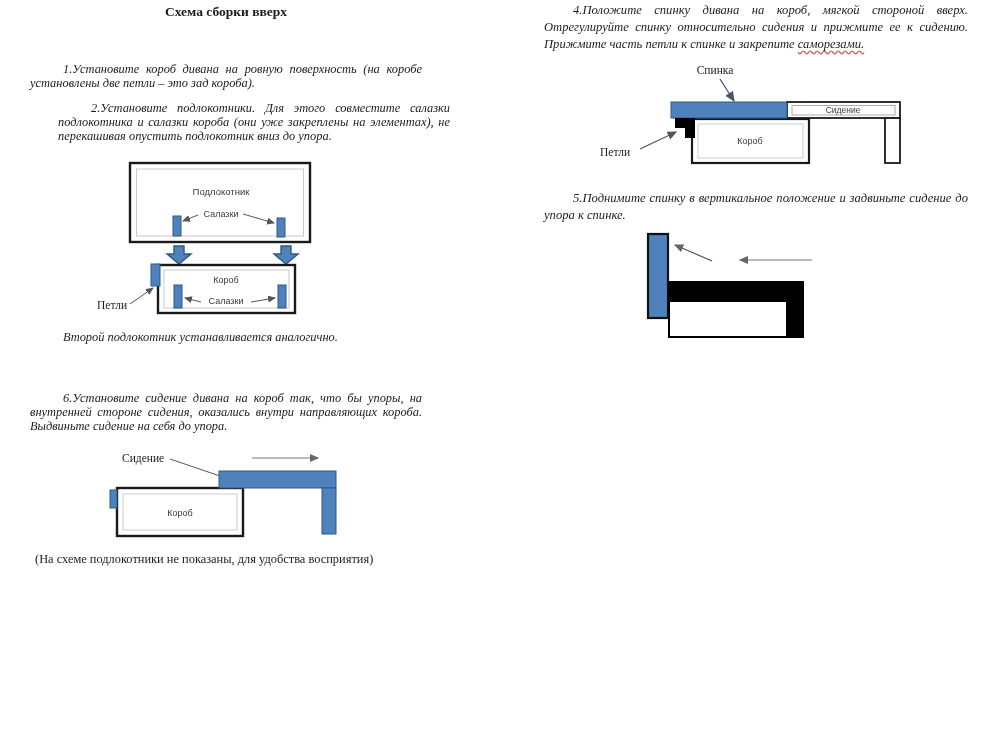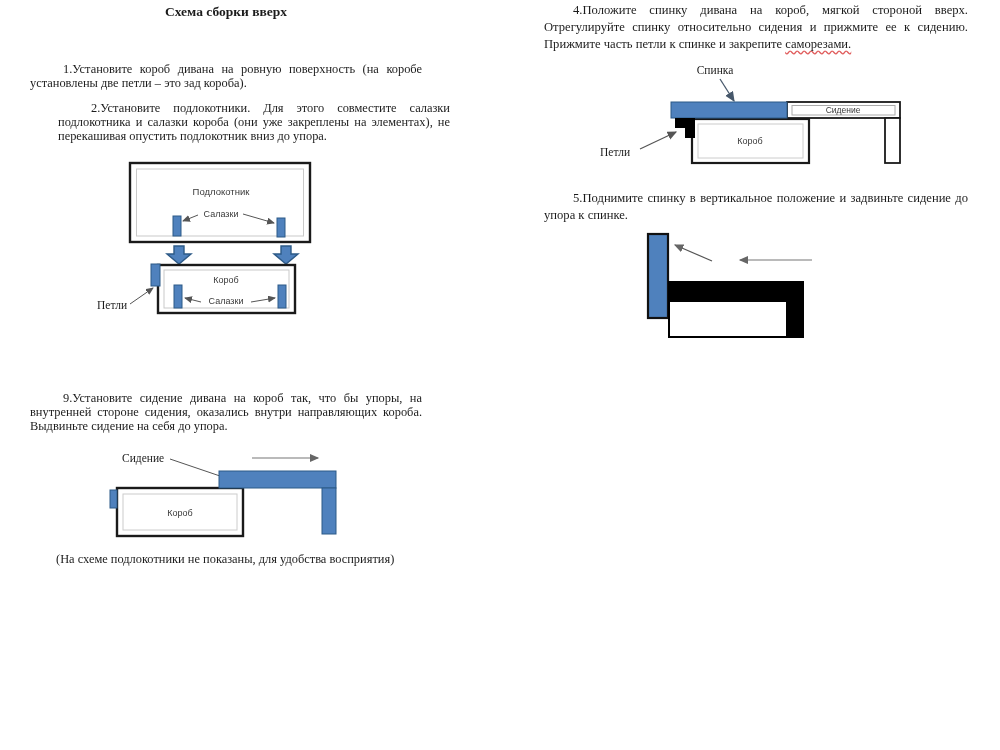--- a/index.html
+++ b/index.html
@@ -9,26 +9,27 @@
     position:relative;
   }
   .page{position:absolute;inset:0;background:#fff;}
   .doc-title{
     position:absolute;left:30px;top:4px;width:392px;text-align:center;
     font-weight:bold;font-size:13.5px;
   }
   .para{
     position:absolute;font-size:12.4px;line-height:14px;text-align:justify;
     white-space:normal;
+    font-style:italic;
   }
   .para.left-col{left:30px;width:392px;text-indent:33px;}
   .para.right-col{left:544px;width:424px;text-indent:29px;font-size:12.6px;line-height:17px;}
   .para.single{text-align:left;}
   .caption{
-    position:absolute;left:35px;top:552px;font-size:12.4px;text-align:left;margin-left:21px;
+    position:absolute;left:35px;top:552px;font-size:12.4px;text-align:left;
   }
   .misspell{
     text-decoration:underline wavy #e05c5c;
     text-decoration-skip-ink:none;
     text-underline-offset:2px;
   }
   .diagram{position:absolute;}
   svg text{font-family:"Liberation Sans","DejaVu Sans",sans-serif;fill:#3a3a3a;}
   svg text.serif{font-family:"Liberation Serif","DejaVu Serif",serif;fill:#1c1c1c;}
 </style>
@@ -72,22 +73,23 @@
       <line x1="121" y1="144" x2="105" y2="140" stroke="#555" stroke-width="1" marker-end="url(#ah1)"></line>
       <line x1="171" y1="144" x2="195" y2="140" stroke="#555" stroke-width="1" marker-end="url(#ah1)"></line>
       <rect x="94" y="127" width="8" height="23" fill="#4f81bd" stroke="#2d5a87" stroke-width="1"></rect>
       <rect x="198" y="127" width="8" height="23" fill="#4f81bd" stroke="#2d5a87" stroke-width="1"></rect>
 
       <text x="17" y="151" class="serif" font-size="11.5">Петли</text>
       <line x1="50" y1="146" x2="73" y2="130" stroke="#555" stroke-width="1" marker-end="url(#ah1)"></line>
     </svg>
   </div>
 
+  <div class="para left-col single" style="top:330px;">Второй подлокотник устанавливается аналогично.</div>
 
-  <div class="para left-col" style="top:391px;">9.Установите сидение дивана на короб так, что бы упоры, на внутренней стороне сидения, оказались внутри направляющих короба. Выдвиньте сидение на себя до упора.</div>
+  <div class="para left-col" style="top:391px;">6.Установите сидение дивана на короб так, что бы упоры, на внутренней стороне сидения, оказались внутри направляющих короба. Выдвиньте сидение на себя до упора.</div>
 
   <div class="diagram" style="left:100px;top:448px;">
     <svg width="250" height="95" viewBox="0 0 250 95">
       <defs>
         <marker id="ah2" markerWidth="9" markerHeight="8" refX="7" refY="3.5" orient="auto">
           <path d="M0,0 L8,3.5 L0,7 z" fill="#666"></path>
         </marker>
       </defs>
       <text x="22" y="14" class="serif" font-size="11.5">Сидение</text>
       <line x1="70" y1="11" x2="120" y2="28" stroke="#555" stroke-width="1"></line>

